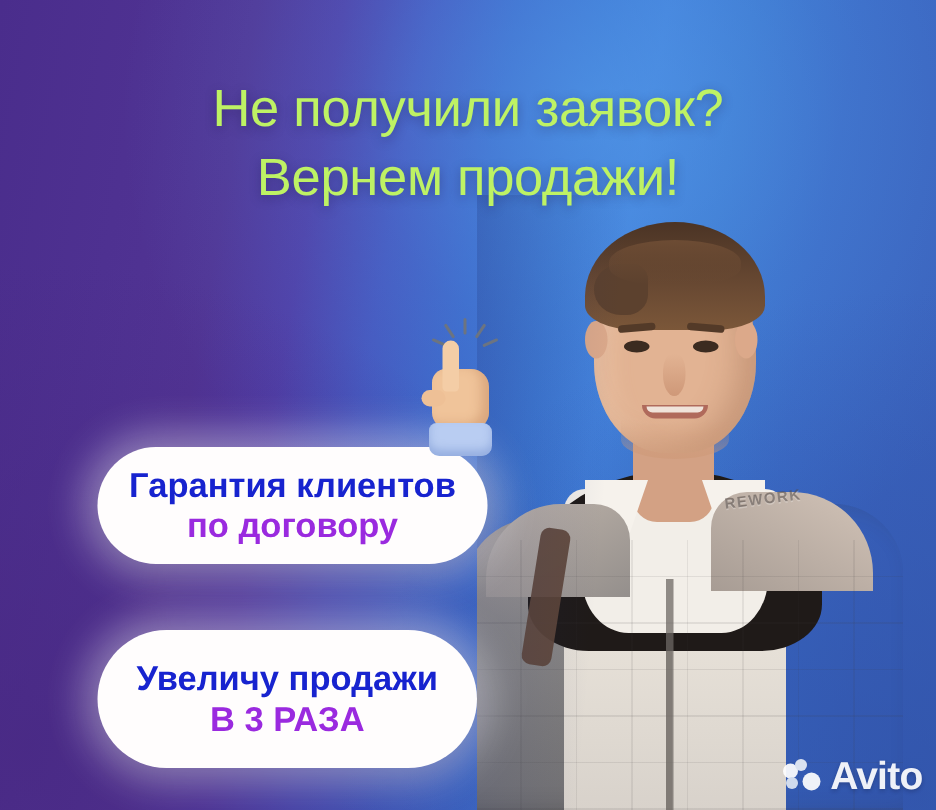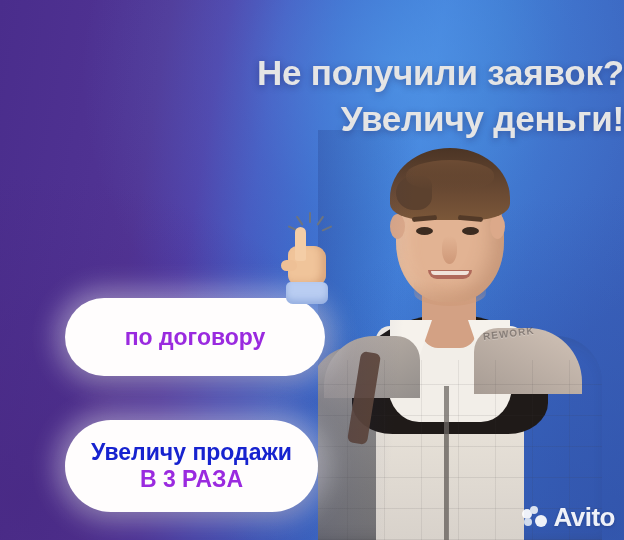--- a/index.html
+++ b/index.html
@@ -39,23 +39,23 @@
   }
   .bg-glow3{
     position:absolute;inset:0;
     background:radial-gradient(ellipse at 98% 98%, rgba(44,78,162,.55) 0%, rgba(44,78,162,0) 45%);
   }
 
   
   .headline{
     position:absolute;
     left:0;right:0;top:50px;
-    text-align:right;
-    color:#e5e5e5;
-    font-weight:bold;
+    text-align:center;
+    color:#bef264;
+    font-weight:normal;
     font-size:35px;
     line-height:1.30;
     letter-spacing:-0.2px;
     text-shadow:0 2px 7px rgba(28,16,70,.35);
     z-index:6;
   }
   .headline span{display:block;}
 
   
   .person{
@@ -316,25 +316,26 @@
     <div class="p-eye l"></div>
     <div class="p-eye r"></div>
     <div class="p-nose"></div>
     <div class="p-mouth"></div>
     <div class="p-chin"></div>
     <div class="p-shade"></div>
   </div>
 
   <div class="headline">
     <span>Не получили заявок?</span>
-    <span>Увеличу деньги!</span>
+    <span>Вернем продажи!</span>
   </div>
 
 
   <div class="badge" id="badge2">
+    <div class="badge-line l-blue">Гарантия клиентов</div>
     <div class="badge-line l-purple l-underline">по договору</div>
   </div>
 
   <div class="badge" id="badge3">
     <div class="badge-line l-blue">Увеличу продажи</div>
     <div class="badge-line l-purple">В 3 РАЗА</div>
   </div>
 
   <div class="hand">
     <div class="rays">

